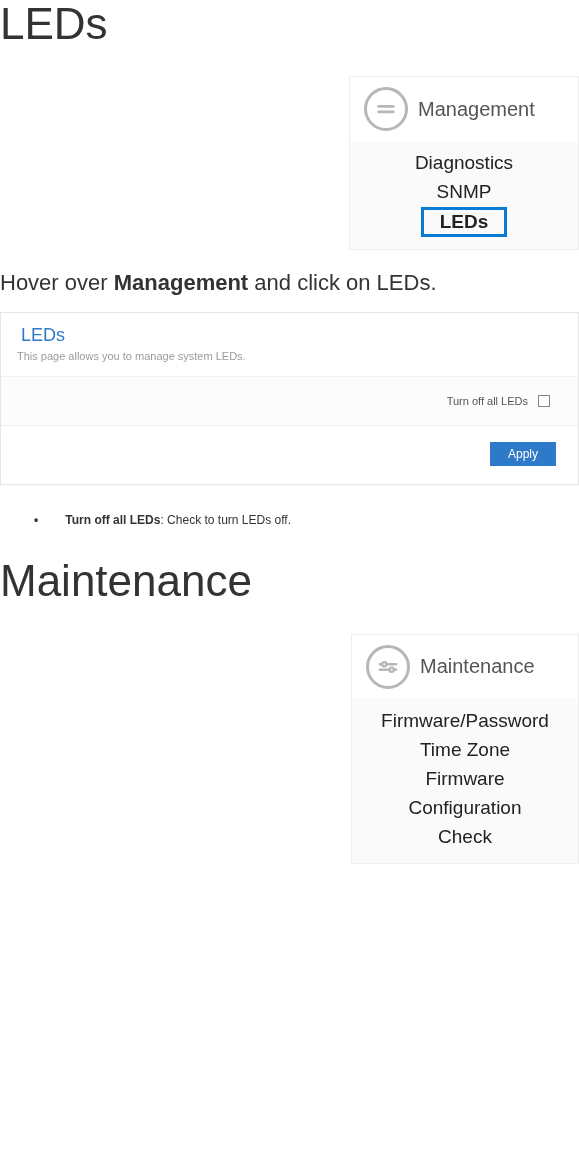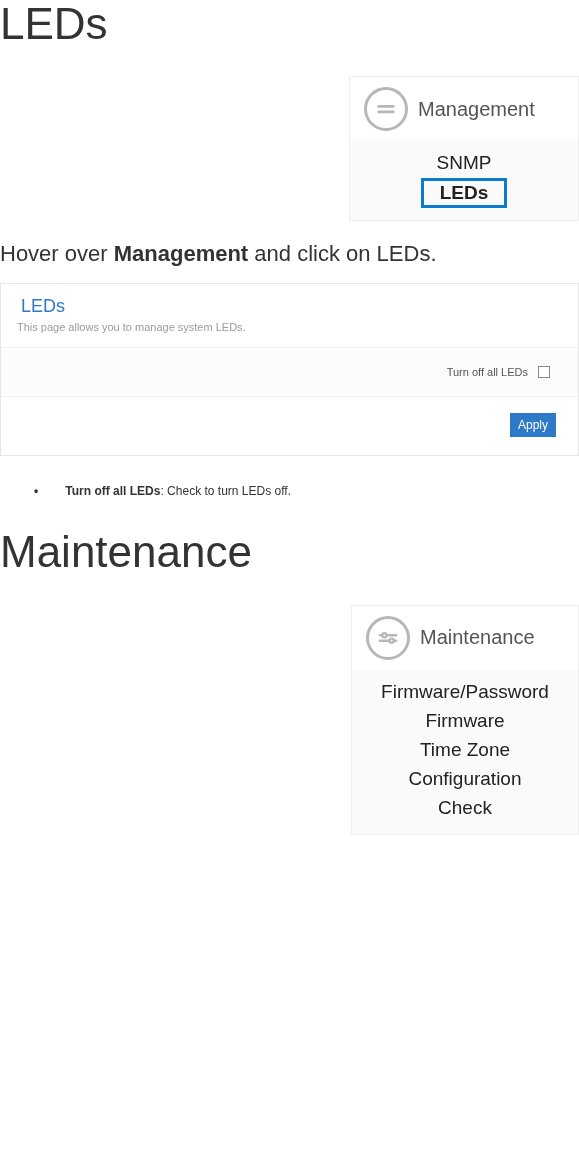--- a/index.html
+++ b/index.html
@@ -113,21 +113,21 @@
   }
   .leds-panel .ftr {
     display: flex;
     justify-content: flex-end;
     padding: 16px 22px 18px 22px;
   }
   .apply-btn {
     background: #2f79c9;
     color: #fff;
     font-size: 12px;
-    padding: 5px 8px;
+    padding: 5px 18px;
     border: none;
   }
 
   .bullet-row {
     padding: 6px 0 30px 34px;
     font-size: 12px;
     color: #333;
   }
   .bullet-row .bullet { display:inline-block; width: 28px; font-weight: bold; }
   .bullet-row b { font-weight: 700; }
@@ -141,20 +141,21 @@
   <div class="menu-header">
     <span class="menu-icon">
       <svg width="22" height="22" viewBox="0 0 24 24" fill="none" stroke="currentColor" stroke-width="3" stroke-linecap="round">
         <line x1="4" y1="9" x2="20" y2="9"></line>
         <line x1="4" y1="15" x2="20" y2="15"></line>
       </svg>
     </span>
     <span class="menu-label">Management</span>
   </div>
   <div class="submenu">
+    <div class="submenu-item">Diagnostics</div>
     <div class="submenu-item">SNMP</div>
     <div class="submenu-item selected">LEDs</div>
   </div>
 </div>
 
 <p class="instr">
   <span>Hover over </span><b>Management</b><span> and click on LEDs.</span>
 </p>
 
 <div class="leds-panel">
@@ -183,18 +184,18 @@
         <line x1="3" y1="9" x2="21" y2="9"></line>
         <line x1="3" y1="15" x2="21" y2="15"></line>
         <circle cx="8" cy="9" r="2.3" fill="#fafafa"></circle>
         <circle cx="16" cy="15" r="2.3" fill="#fafafa"></circle>
       </svg>
     </span>
     <span class="menu-label">Maintenance</span>
   </div>
   <div class="submenu">
     <div class="submenu-item">Firmware/Password</div>
+    <div class="submenu-item">Time Zone</div>
     <div class="submenu-item">Firmware</div>
-    <div class="submenu-item">Time Zone</div>
     <div class="submenu-item">Configuration</div>
     <div class="submenu-item">Check</div>
   </div>
 </div>
 
 </body></html>

